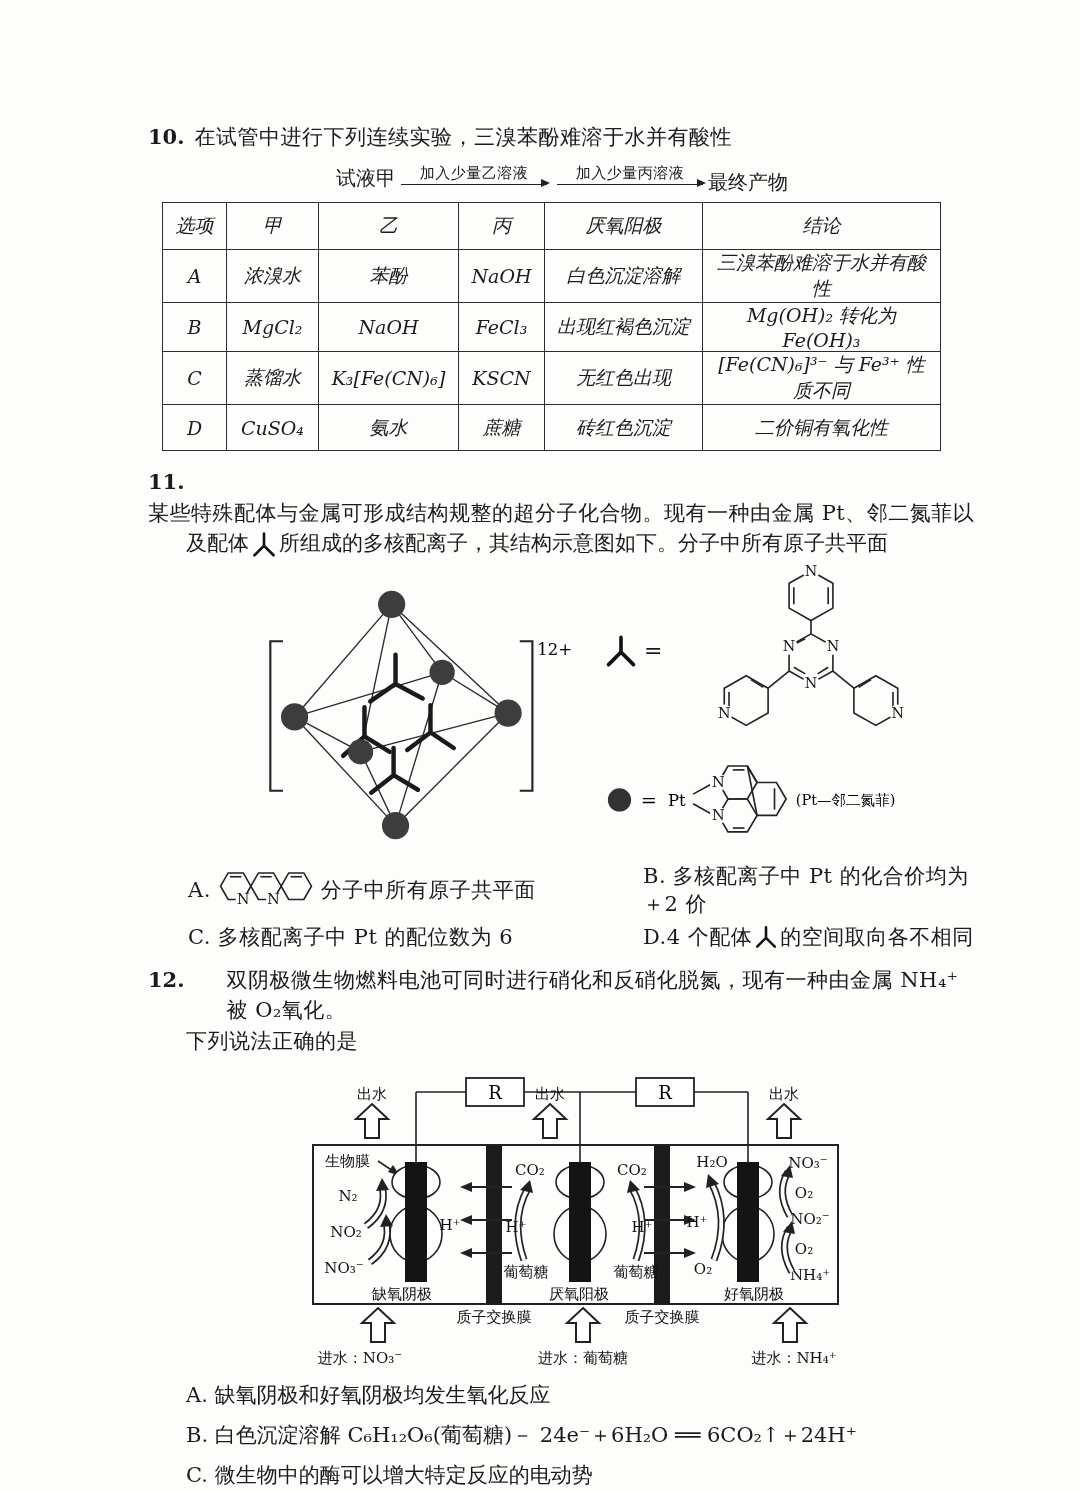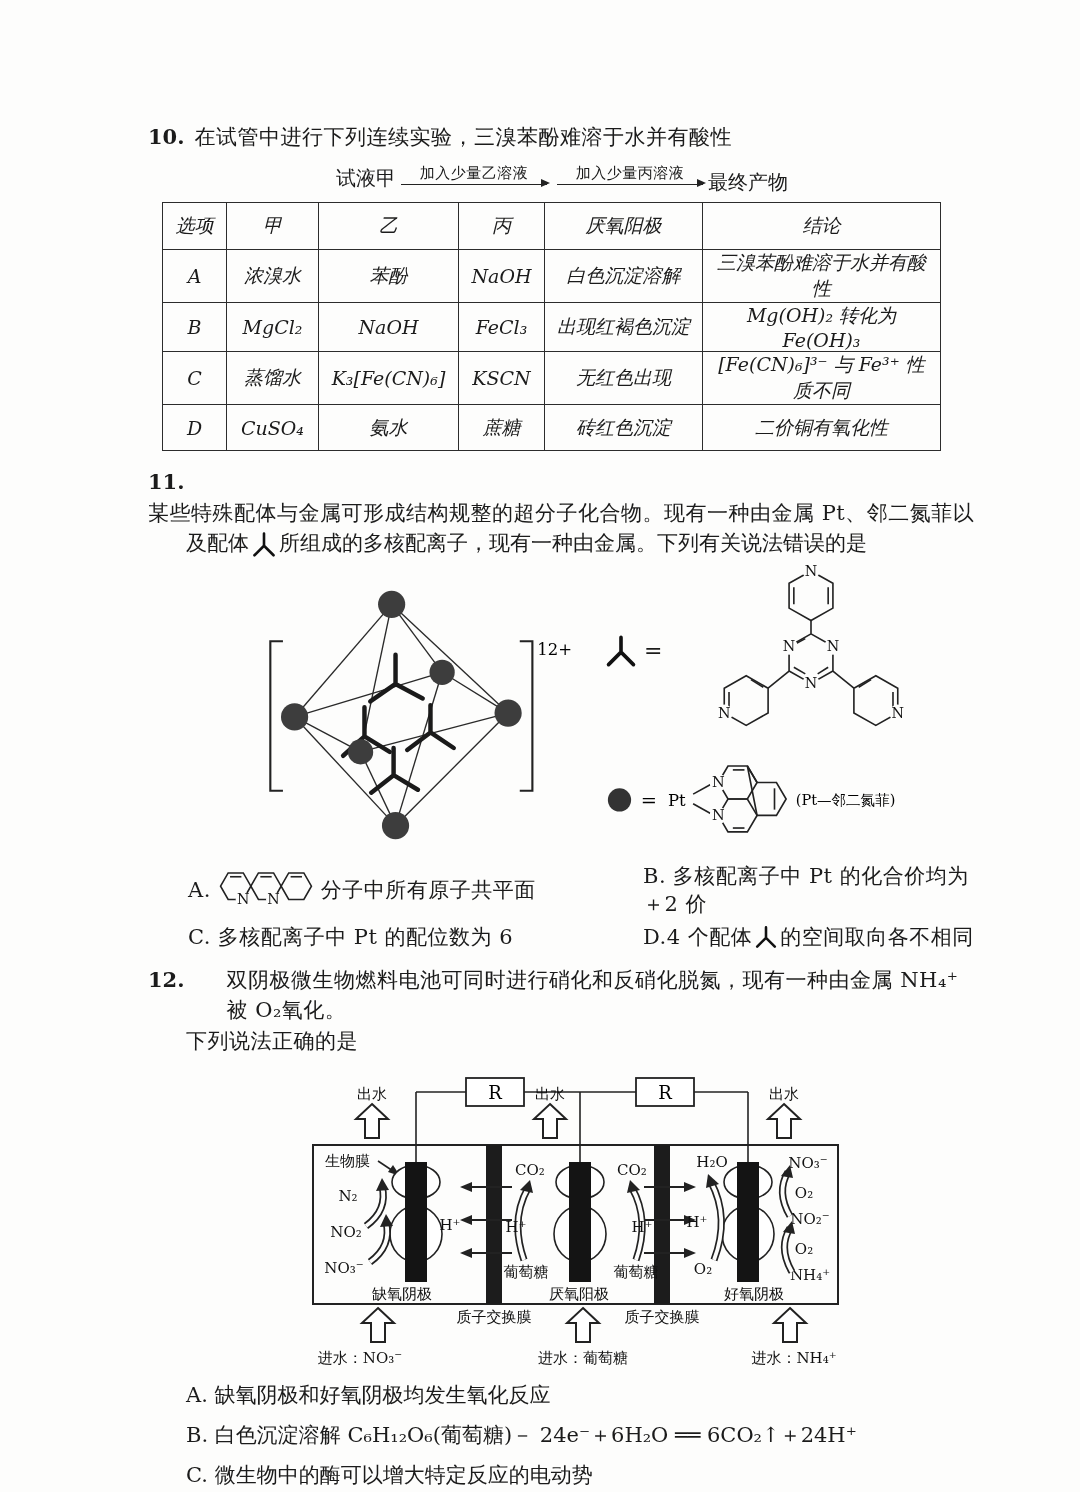--- a/index.html
+++ b/index.html
@@ -135,21 +135,21 @@
 
   <div class="qline" style="margin-top:16px;flex-direction:column;">
     <span class="qnum">11.</span>
     <span class="qstem">某些特殊配体与金属可形成结构规整的超分子化合物。现有一种由金属 Pt、邻二氮菲以</span>
   </div>
   <div class="q11-stem2">
     <span>及配体</span>
     <svg width="26" height="30" viewBox="0 0 30 30" style="margin:0 2px;">
       <path d="M15 17 L15 3 M15 17 L4 28 M15 17 L26 28" stroke="#111" stroke-width="3" fill="none" stroke-linecap="round"></path>
     </svg>
-    <span>所组成的多核配离子，现有一种由金属。下列有关说法错误的是</span>
+    <span>所组成的多核配离子，其结构示意图如下。分子中所有原子共平面</span>
   </div>
 
   <div class="q11-diagram">
 
     <svg width="330" height="292" viewBox="0 0 340 300">
 
       <path d="M36 74 L23 74 L23 228 L36 228" fill="none" stroke="#222" stroke-width="2.2"></path>
       <path d="M280 74 L293 74 L293 228 L280 228" fill="none" stroke="#222" stroke-width="2.2"></path>
       <text x="298" y="88" font-size="17">12+</text>
 

